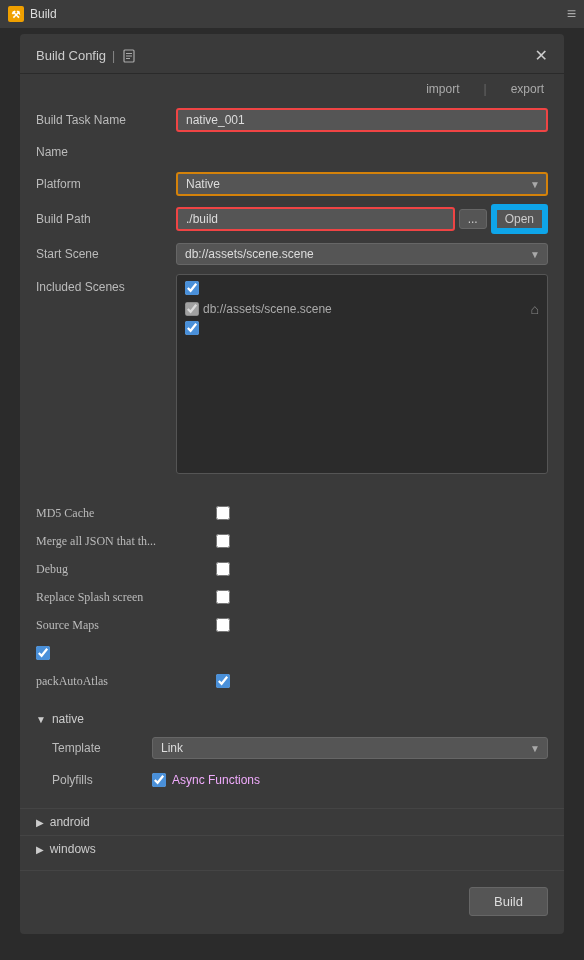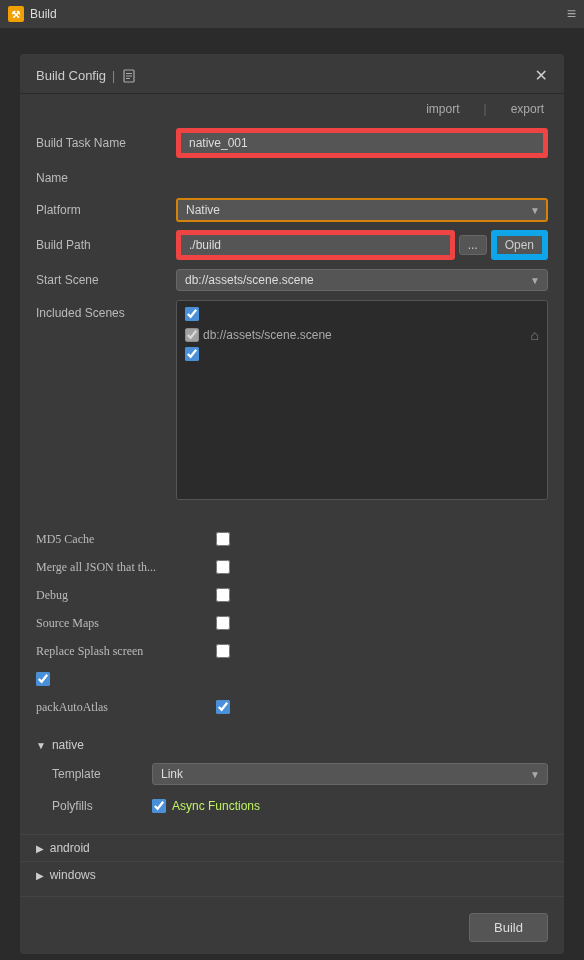--- a/index.html
+++ b/index.html
@@ -41,21 +41,21 @@
     .top-bar-menu {
       margin-left: auto;
       color: #aaa;
       font-size: 16px;
       cursor: pointer;
     }
 
     
     .panel {
       background: #3a3a3a;
-      margin: 26px 20px;
+      margin: 6px 20px;
       border-radius: 4px;
       padding: 0;
       position: relative;
       height: 900px;
       overflow-y: auto;
     }
 
     .panel-header {
       display: flex;
       align-items: center;
@@ -125,21 +125,21 @@
       min-width: 140px;
       color: #bbb;
       font-size: 12px;
     }
     .form-control {
       flex: 1;
     }
 
     input[type="text"] {
       background: #555;
-      border: 5px solid #ef4444;
+      border: 2px solid #ef4444;
       border-radius: 3px;
       color: #ddd;
       font-size: 12px;
       padding: 3px 8px;
       width: 100%;
       outline: none;
     }
 
     .select-wrapper {
       position: relative;
@@ -294,21 +294,21 @@
     .sub-form-control {
       flex: 1;
     }
 
     .polyfills-row {
       display: flex;
       align-items: center;
       gap: 6px;
     }
     .polyfills-text {
-      color: #bef264;
+      color: #f0abfc;
       font-size: 12px;
     }
 
     
     .collapsed-section {
       display: flex;
       align-items: center;
       padding: 6px 16px;
       cursor: pointer;
       color: #ccc;
@@ -459,26 +459,26 @@
       <div class="option-label">Merge all JSON that th...</div>
       <input type="checkbox" style="">
     </div>
 
     <div class="option-row">
       <div class="option-label">Debug</div>
       <input type="checkbox" style="">
     </div>
 
     <div class="option-row">
+      <div class="option-label">Replace Splash screen</div>
+      <input type="checkbox" style="">
+    </div>
+
+    <div class="option-row">
       <div class="option-label">Source Maps</div>
-      <input type="checkbox" style="">
-    </div>
-
-    <div class="option-row">
-      <div class="option-label">Replace Splash screen</div>
       <input type="checkbox" style="">
     </div>
 
     <div class="option-row">
       <input type="checkbox" checked="" style="">
     </div>
 
     <div class="option-row">
       <div class="option-label">packAutoAtlas</div>
       <input type="checkbox" checked="" style="">

